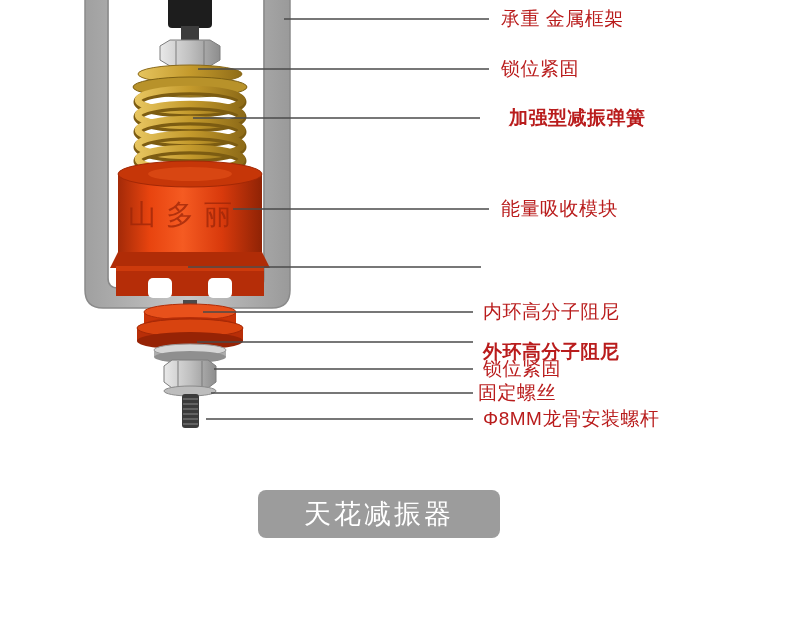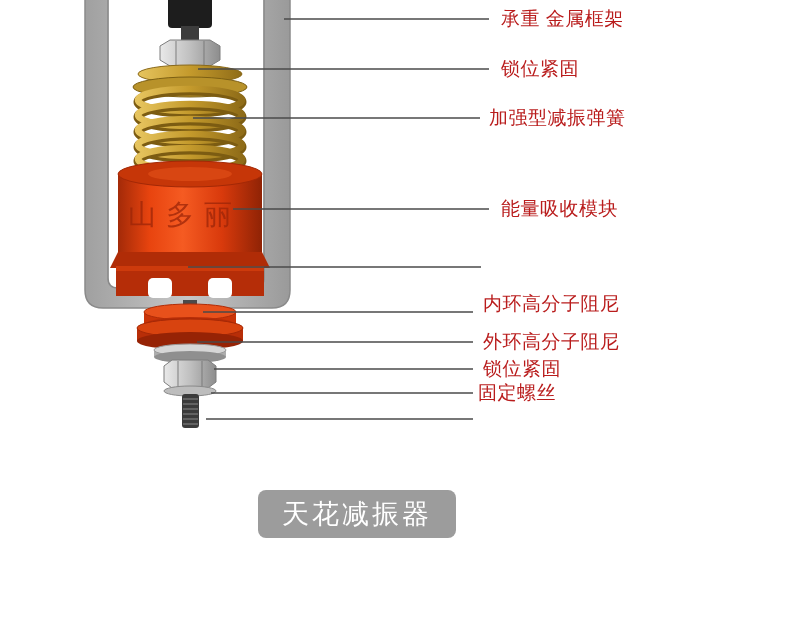--- a/index.html
+++ b/index.html
@@ -9,21 +9,21 @@
     position:absolute;
     font-size:19px;
     line-height:24px;
     color:#b91c1c;
     white-space:nowrap;
     letter-spacing:0.5px;
   }
   .caption {
     position:absolute;
     left:258px; top:490px;
-    width:198px; height:48px;
+    width:242px; height:48px;
     background:#9c9c9c;
     border-radius:8px;
     color:#ffffff;
     font-size:27px;
     letter-spacing:3px;
     display:flex; align-items:center; justify-content:center;
   }
 </style>
 </head>
 <body>
@@ -146,22 +146,23 @@
       <line x1="203" y1="312" x2="473" y2="312"></line>
       <line x1="197" y1="342" x2="473" y2="342"></line>
       <line x1="214" y1="369" x2="473" y2="369"></line>
       <line x1="211" y1="393" x2="473" y2="393"></line>
       <line x1="206" y1="419" x2="473" y2="419"></line>
     </g>
   </svg>
 
   <div class="part-label" style="left:501px; top:7px;">承重 金属框架</div>
   <div class="part-label" style="left:501px; top:57px;">锁位紧固</div>
-  <div class="part-label" style="left:489px; top:106px;">加强型减振弹簧</div>
+  <div class="part-label" style="left:509px; top:106px;font-weight:bold;">加强型减振弹簧</div>
   <div class="part-label" style="left:501px; top:197px;">能量吸收模块</div>
-  <div class="part-label" style="left:483px; top:292px;">内环高分子阻尼</div>
-  <div class="part-label" style="left:483px; top:330px;">外环高分子阻尼</div>
+  <div class="part-label" style="left:483px; top:300px;">内环高分子阻尼</div>
+  <div class="part-label" style="left:483px; top:340px;font-weight:bold;">外环高分子阻尼</div>
   <div class="part-label" style="left:483px; top:357px;">锁位紧固</div>
   <div class="part-label" style="left:478px; top:381px;">固定螺丝</div>
+  <div class="part-label" style="left:483px; top:407px;">Φ8MM龙骨安装螺杆</div>
 
   <div class="caption">天花减振器</div>
 
 </div>
 
 </body></html>

